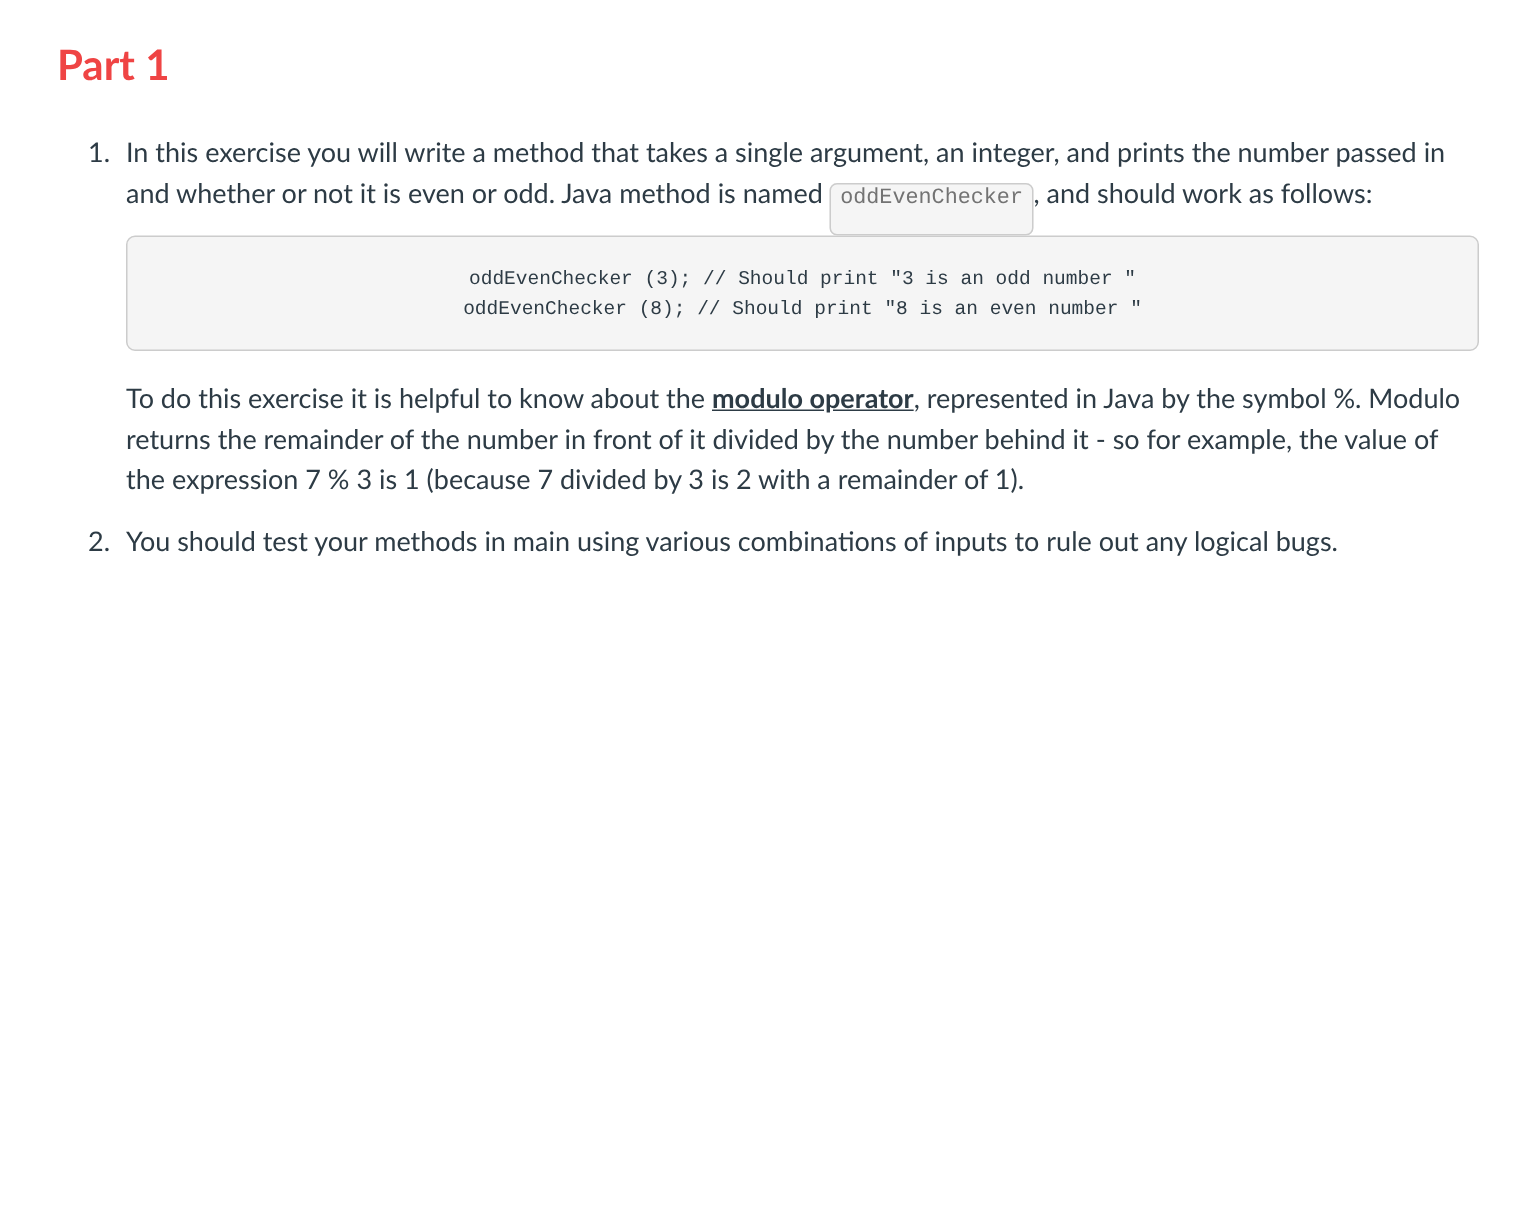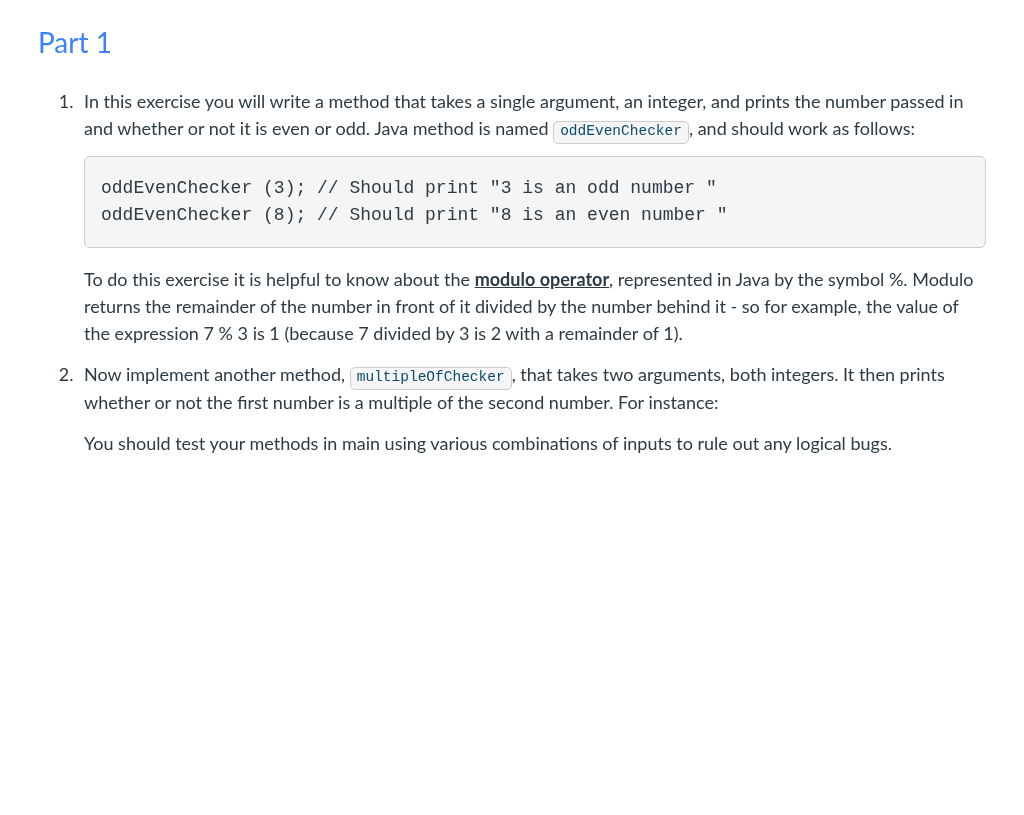--- a/index.html
+++ b/index.html
@@ -8,61 +8,62 @@
     font-family: "Lato", "Helvetica Neue", Helvetica, Arial, sans-serif;
     font-size: 18px;
     color: #2d3b45;
     line-height: 1.5;
     background: #fff;
     width: 1024px;
     box-sizing: border-box;
   }
   h2.part-heading {
     font-size: 28px;
-    font-weight: 400;
+    font-weight: 700;
     margin: 0 0 28px 0;
-    color: #3b82f6;
+    color: #ef4444;
     line-height: 1.2;
   }
   ol.exercise-list {
     margin: 0;
     padding-left: 40px;
   }
   ol.exercise-list > li {
     margin-bottom: 14px;
     padding-left: 6px;
   }
   ol.exercise-list > li::marker {
     color: #2d3b45;
   }
   p {
     margin: 0 0 14px 0;
   }
   code.inline-code {
     font-family: Menlo, Consolas, "Courier New", monospace;
     font-size: 14.5px;
-    color: #0c4a6e;
+    color: #737373;
     background: #f5f5f5;
     border: 1px solid #cccccc;
     border-radius: 5px;
-    padding: 1px 6px 4px 6px;
+    padding: 1px 6px 16px 6px;
     white-space: nowrap;
   }
   pre.code-block {
     font-family: Menlo, Consolas, "Courier New", monospace;
-    font-size: 18px;
+    font-size: 13px;
     line-height: 1.5;
     color: #2d3b45;
     background: #f5f5f5;
     border: 1px solid #cccccc;
     border-radius: 6px;
     padding: 18px 16px;
     margin: 14px 0 18px 0;
     white-space: pre;
     overflow-x: auto;
+    text-align: center;
   }
   strong {
     font-weight: 700;
     text-decoration: underline;
   }
 </style>
 </head>
 <body>
 
 <h2 class="part-heading">Part 1</h2>
@@ -75,20 +76,17 @@
     </p>
     <pre class="code-block">oddEvenChecker (3); // Should print "3 is an odd number "
 oddEvenChecker (8); // Should print "8 is an even number "</pre>
     <p>
       <span>To do this exercise it is helpful to know about the </span><strong>modulo operator</strong><span>, represented in Java by the symbol %. Modulo returns the remainder of the number in front of it divided by the number behind it - so for example, the value of the expression 7 % 3 is 1 (because 7 divided by 3 is 2 with a remainder of 1).</span>
     </p>
   </li>
 
   <li>
     <p>
-      <span>Now implement another method, </span><code class="inline-code">multipleOfChecker</code><span>, that takes two arguments, both integers. It then prints whether or not the first number is a multiple of the second number. For instance:</span>
-    </p>
-    <p>
       <span>You should test your methods in main using various combinations of inputs to rule out any logical bugs.</span>
     </p>
   </li>
 
 </ol>
 
 </body></html>

